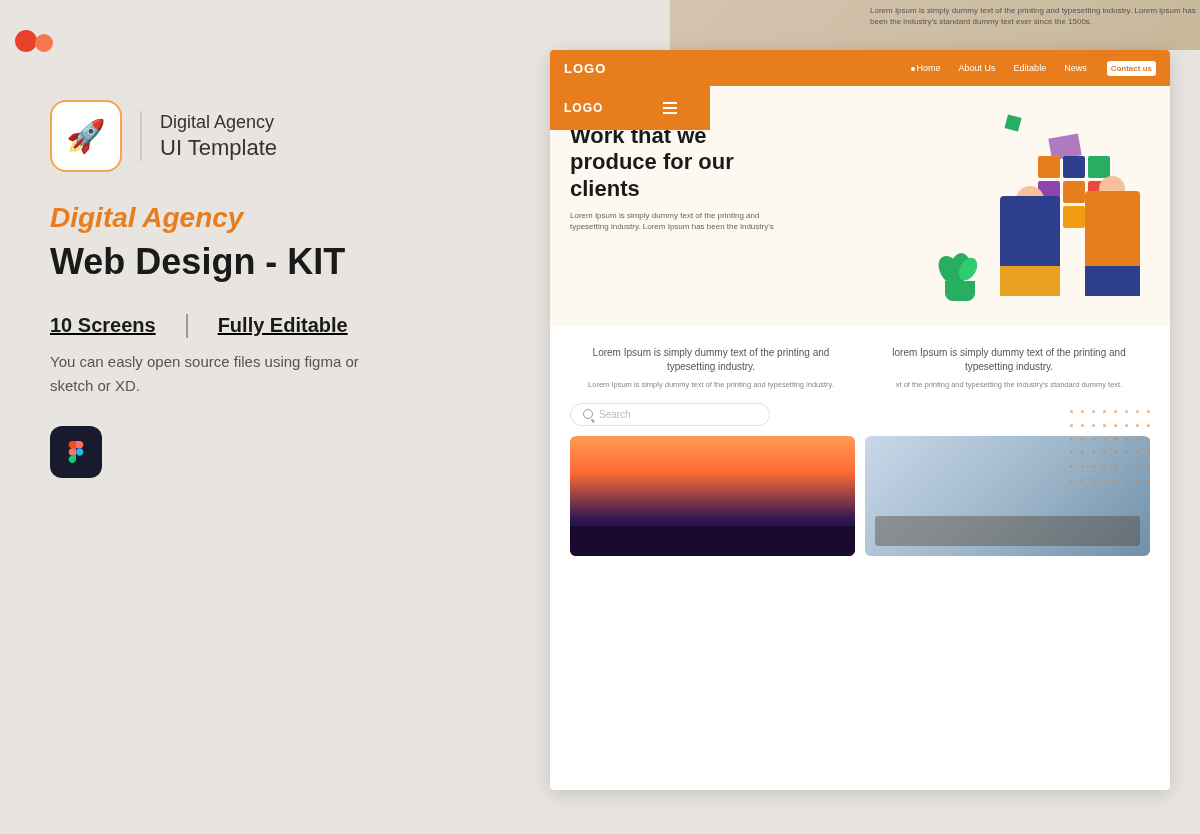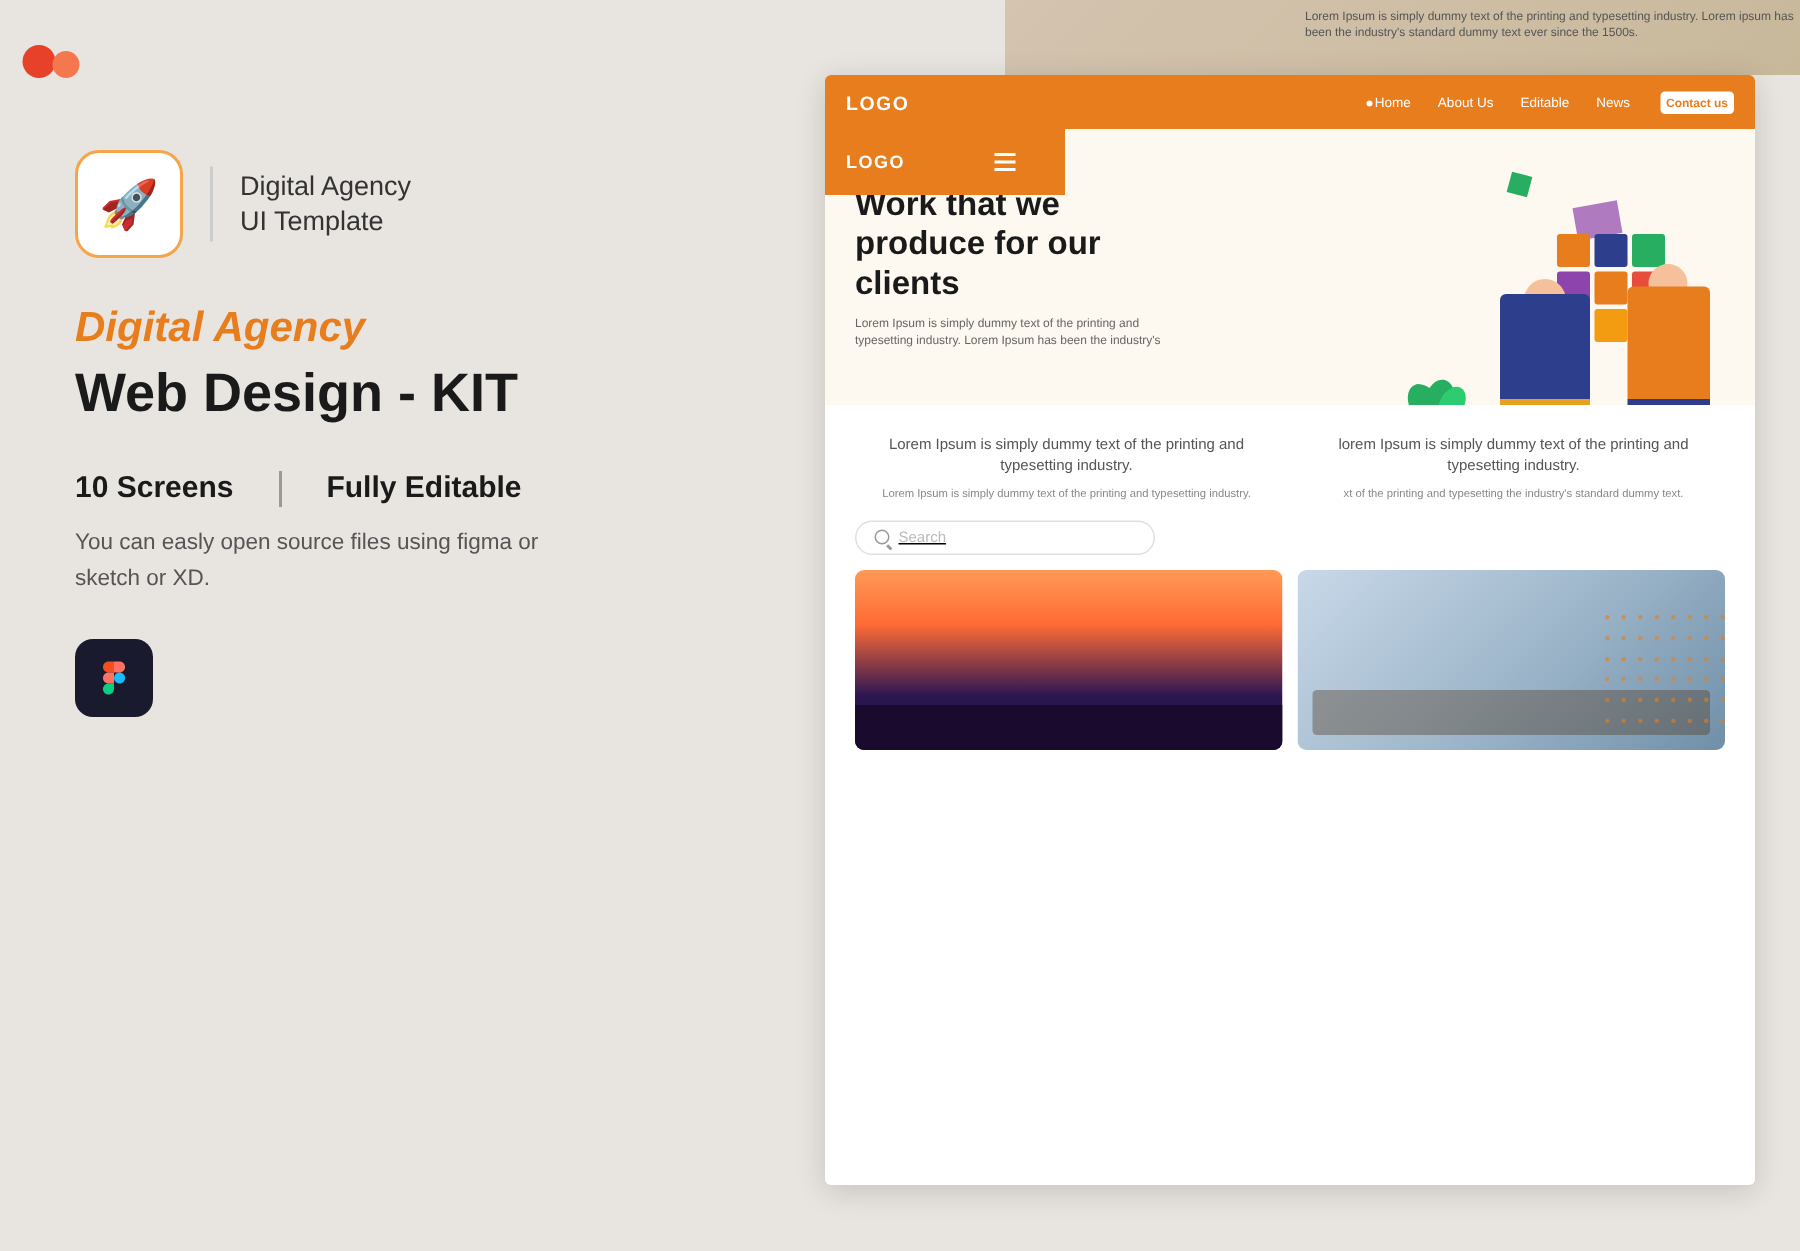--- a/index.html
+++ b/index.html
@@ -60,21 +60,21 @@
       display: flex;
       flex-direction: column;
       gap: 2px;
     }
     .logo-title {
       font-size: 18px;
       color: #333;
       font-weight: 400;
     }
     .logo-subtitle {
-      font-size: 18px;
+      font-size: 22px;
       color: #333;
       font-weight: 400;
     }
 
     .brand-title {
       font-size: 28px;
       color: #e87d1e;
       font-weight: 600;
       margin-bottom: 8px;
       font-style: italic;
@@ -85,20 +85,21 @@
       font-weight: 800;
       margin-bottom: 32px;
       line-height: 1.1;
     }
 
     .features-row {
       display: flex;
       gap: 30px;
       margin-bottom: 12px;
       align-items: center;
+      text-decoration: underline;
     }
     .feature-item {
       font-size: 20px;
       font-weight: 700;
       color: #1a1a1a;
     }
     .feature-divider {
       width: 2px;
       height: 24px;
       background: #999;
@@ -190,21 +191,21 @@
       color: #e87d1e;
       padding: 3px 4px;
       border-radius: 3px;
       font-size: 8px;
       font-weight: 600;
     }
 
     
     .site-hero {
       background: #fdf8f0;
-      height: 184px;
+      height: 240px;
       padding: 20px 20px;
       position: relative;
       overflow: hidden;
     }
     .hero-badge {
       color: #e87d1e;
       font-size: 10px;
       font-weight: 600;
       margin-bottom: 6px;
     }
@@ -447,21 +448,20 @@
     .search-bar {
       display: flex;
       align-items: center;
       background: white;
       border: 1px solid #e0e0e0;
       border-radius: 20px;
       padding: 5px 12px;
       gap: 6px;
       margin-top: 8px;
       max-width: 200px;
-      text-decoration: underline;
     }
     .search-icon-circle {
       width: 10px;
       height: 10px;
       border: 1.5px solid #999;
       border-radius: 50%;
       position: relative;
     }
     .search-handle {
       position: absolute;

